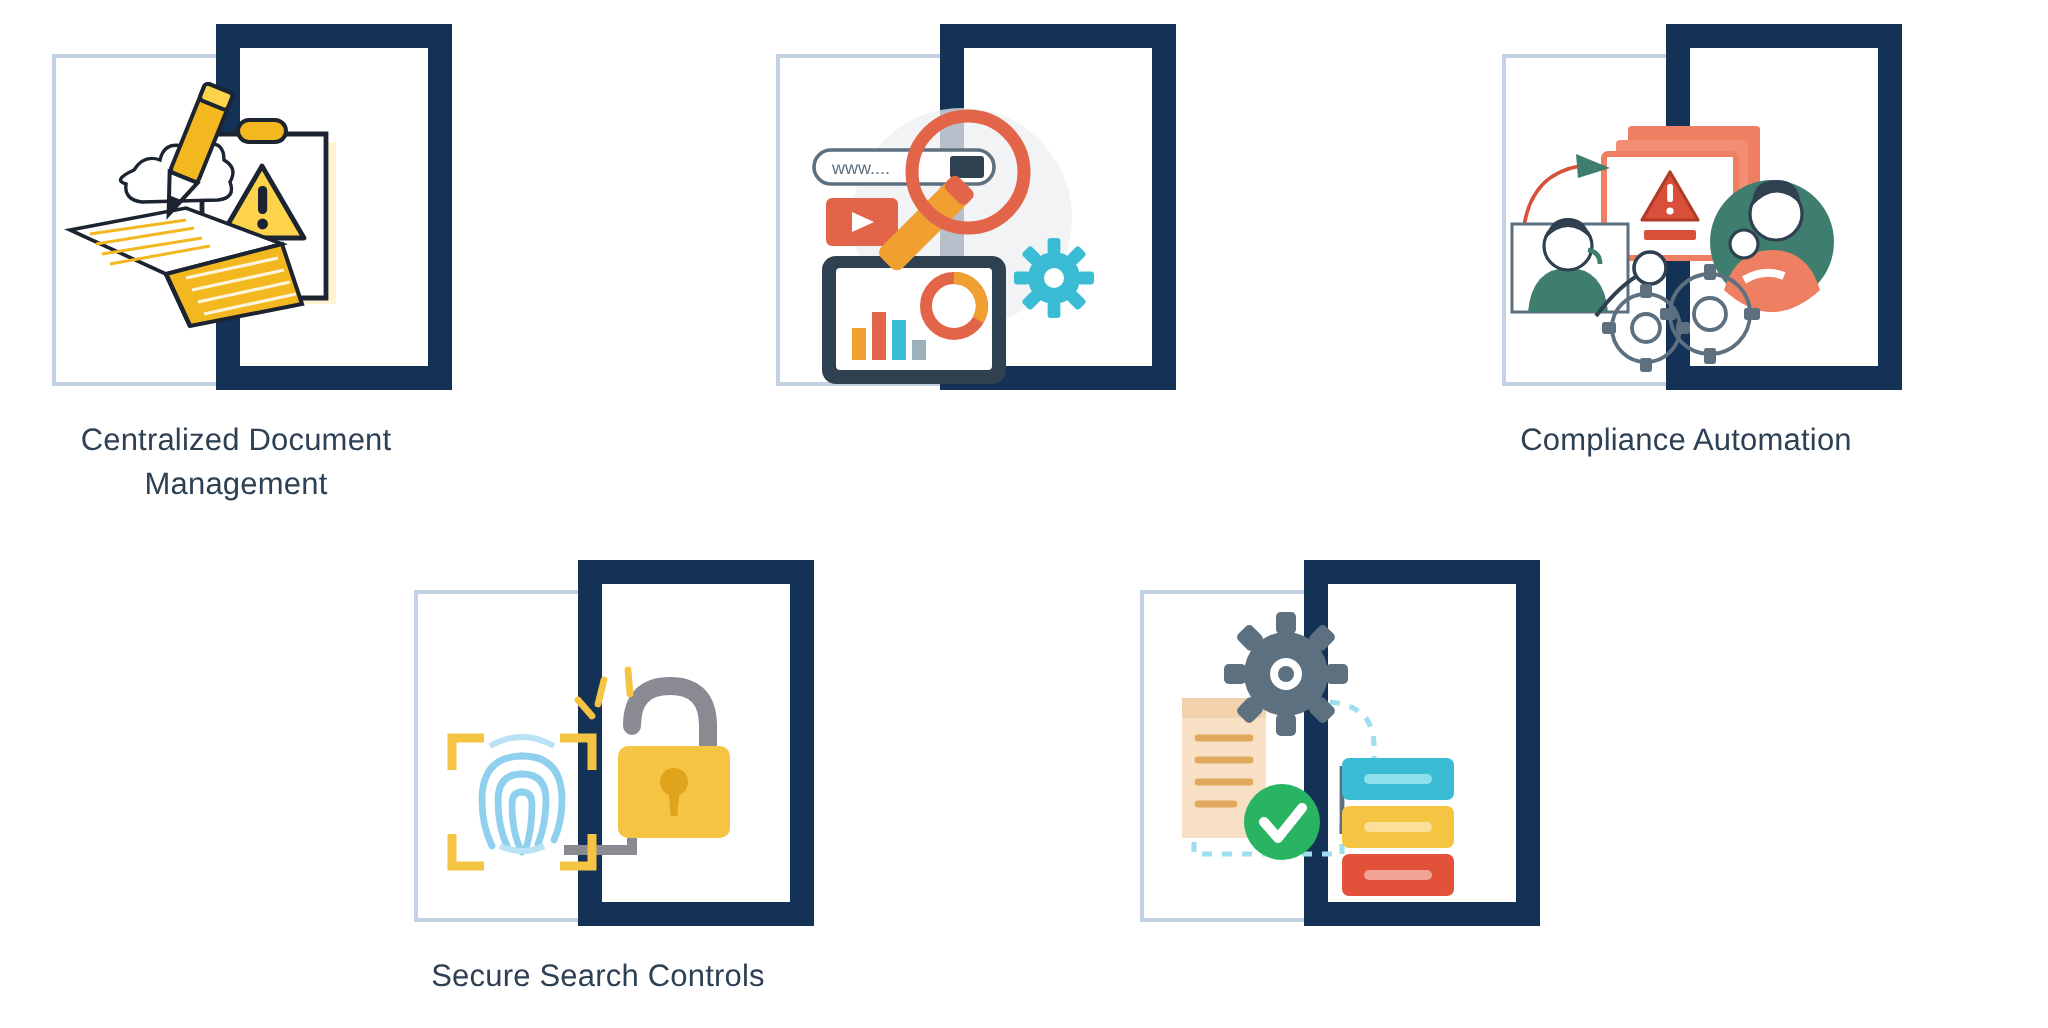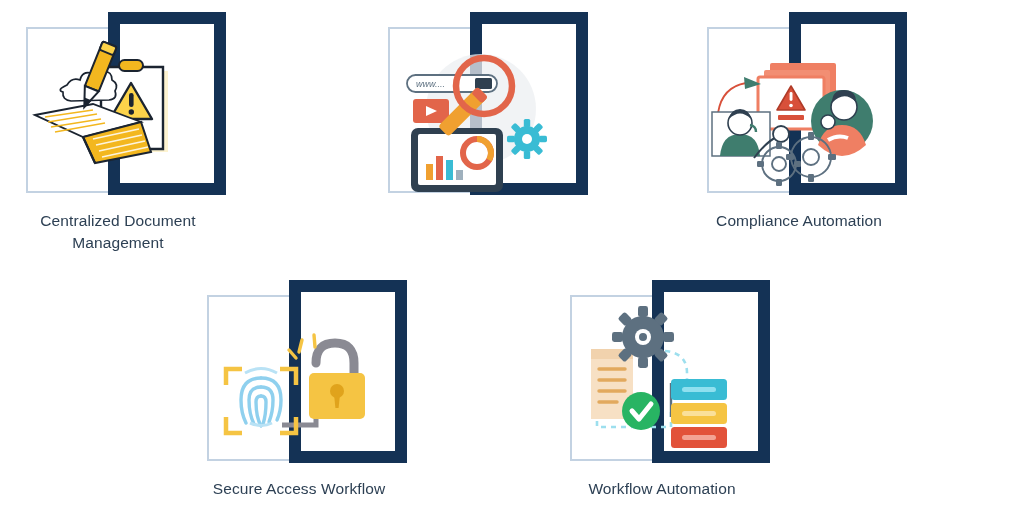--- a/index.html
+++ b/index.html
@@ -41,38 +41,37 @@
     width: 94px; height: 159px;
     background: #ffffff;
     z-index: 1;
   }
   .art {
     position: absolute;
     left: 0; top: 19px;
     width: 182px; height: 168px;
     z-index: 3;
     pointer-events: none;
-    font-style: italic;
   }
   .art svg { display:block; width:100%; height:100%; }
 
   .card-label {
     margin-top: 12px;
     text-align: center;
     color: #2d4054;
     font-size: 15.5px;
     line-height: 1.45;
     font-family: "Liberation Sans", sans-serif;
     letter-spacing: .1px;
   }
 
   
   #card-1 { left: -7px;  top: 8px; }
   #card-2 { left: 355px; top: 8px; }
-  #card-3 { left: 674px; top: 8px; }
+  #card-3 { left: 718px; top: 8px; }
   #card-4 { left: 174px; top: 276px; }
   #card-5 { left: 537px; top: 276px; }
 </style>
 </head>
 <body>
 
 <div class="board">
 
   <div class="card" id="card-1">
     <div class="frame-wrap">
@@ -271,21 +270,21 @@
           <path d="M130 99 h6 l-1.4 14 h-3.2 Z" fill="#e0a31c"></path>
 
           <g stroke="#f5c443" stroke-width="3.4" stroke-linecap="round">
             <line x1="98" y1="45" x2="95" y2="57"></line>
             <line x1="85" y1="55" x2="92" y2="63"></line>
             <line x1="110" y1="40" x2="111" y2="52"></line>
           </g>
         </svg>
       </div>
     </div>
-    <div class="card-label">Secure Access Workflow</div>
+    <div class="card-label">Secure Search Controls</div>
   </div>
 
   <div class="card" id="card-5">
     <div class="frame-wrap">
       <div class="light-frame"></div>
       <div class="white-inner"></div>
       <div class="navy-frame"></div>
       <div class="art">
         <svg viewBox="0 0 182 168">
 
@@ -329,16 +328,15 @@
           <rect x="104" y="108" width="56" height="21" rx="3.5" fill="#f5c443"></rect>
           <rect x="115" y="116" width="34" height="5" rx="2.5" fill="#fae09a"></rect>
           <rect x="104" y="132" width="56" height="21" rx="3.5" fill="#e2523a"></rect>
           <rect x="115" y="140" width="34" height="5" rx="2.5" fill="#f3a394"></rect>
 
           <circle cx="74" cy="116" r="19" fill="#28b463"></circle>
           <path d="M65 116 L72 124 L84 109" fill="none" stroke="#ffffff" stroke-width="5" stroke-linecap="round" stroke-linejoin="round"></path>
         </svg>
       </div>
     </div>
-    <div class="card-label">Workflow Automation</div>
   </div>
 
 </div>
 
 </body></html>

